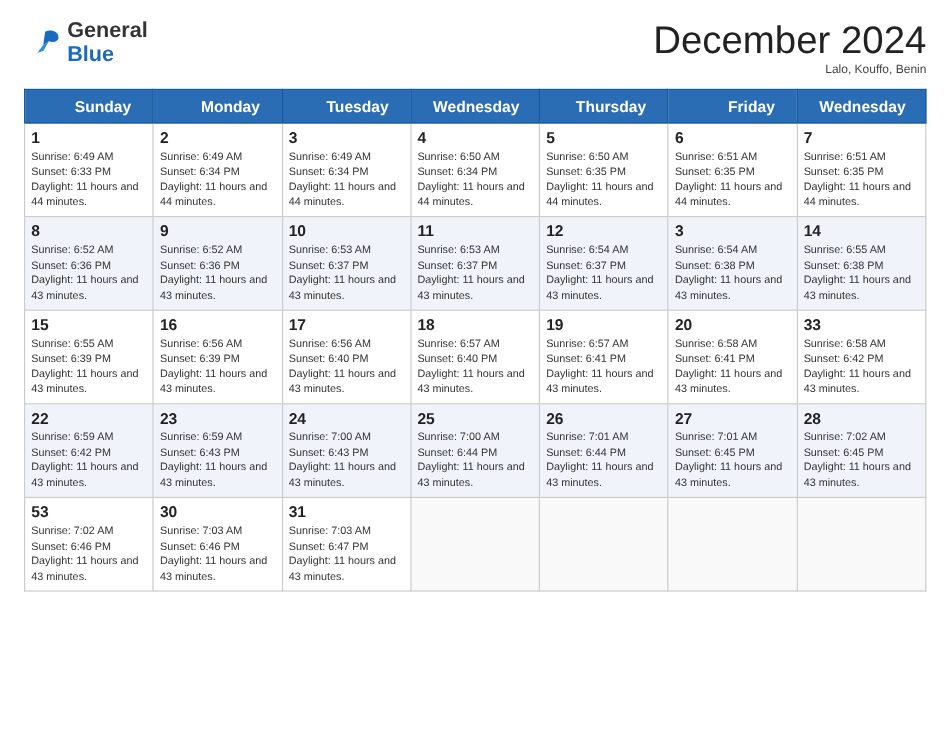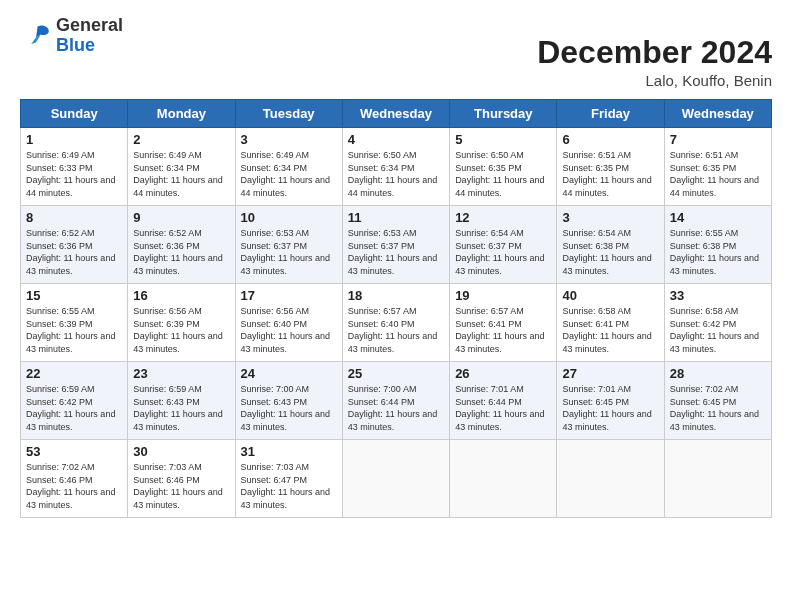--- a/index.html
+++ b/index.html
@@ -36,42 +36,41 @@
     .logo-blue { color: #1a6abf; }
     .logo-icon {
       width: 32px;
       height: 32px;
     }
     .title-block {
       text-align: right;
     }
     .month-title {
       font-size: 32px;
-      font-weight: bold;
+      font-weight: normal;
       color: #222;
       line-height: 1.1;
-      margin-top: 19px;
     }
     .subtitle {
-      font-size: 15px;
+      font-size: 10px;
       color: #444;
       margin-top: 2px;
     }
     .calendar {
       width: 100%;
       border-collapse: collapse;
       table-layout: fixed;
     }
     .calendar th {
       background: #2a6db5;
       color: #fff;
       font-size: 13px;
       font-weight: bold;
-      padding: 6px 5px;
-      text-align: center;
+      padding: 6px 18px;
+      text-align: right;
       border: 1px solid #1a5a9a;
     }
     .calendar td {
       border: 1px solid #ccc;
       vertical-align: top;
       padding: 4px 5px;
       font-size: 9.5px;
       color: #333;
       background: #fff;
       height: 78px;
@@ -205,21 +204,21 @@
       </td>
           <td>
         <span class="day-num">18</span>
         <span class="cell-text">Sunrise: 6:57 AM<br>Sunset: 6:40 PM<br>Daylight: 11 hours and 43 minutes.</span>
       </td>
           <td>
         <span class="day-num">19</span>
         <span class="cell-text">Sunrise: 6:57 AM<br>Sunset: 6:41 PM<br>Daylight: 11 hours and 43 minutes.</span>
       </td>
           <td>
-        <span class="day-num">40</span>
+        <span class="day-num">20</span>
         <span class="cell-text">Sunrise: 6:58 AM<br>Sunset: 6:41 PM<br>Daylight: 11 hours and 43 minutes.</span>
       </td>
           <td>
         <span class="day-num">33</span>
         <span class="cell-text">Sunrise: 6:58 AM<br>Sunset: 6:42 PM<br>Daylight: 11 hours and 43 minutes.</span>
       </td>
         </tr>
         <tr>
           <td>
         <span class="day-num">22</span>

